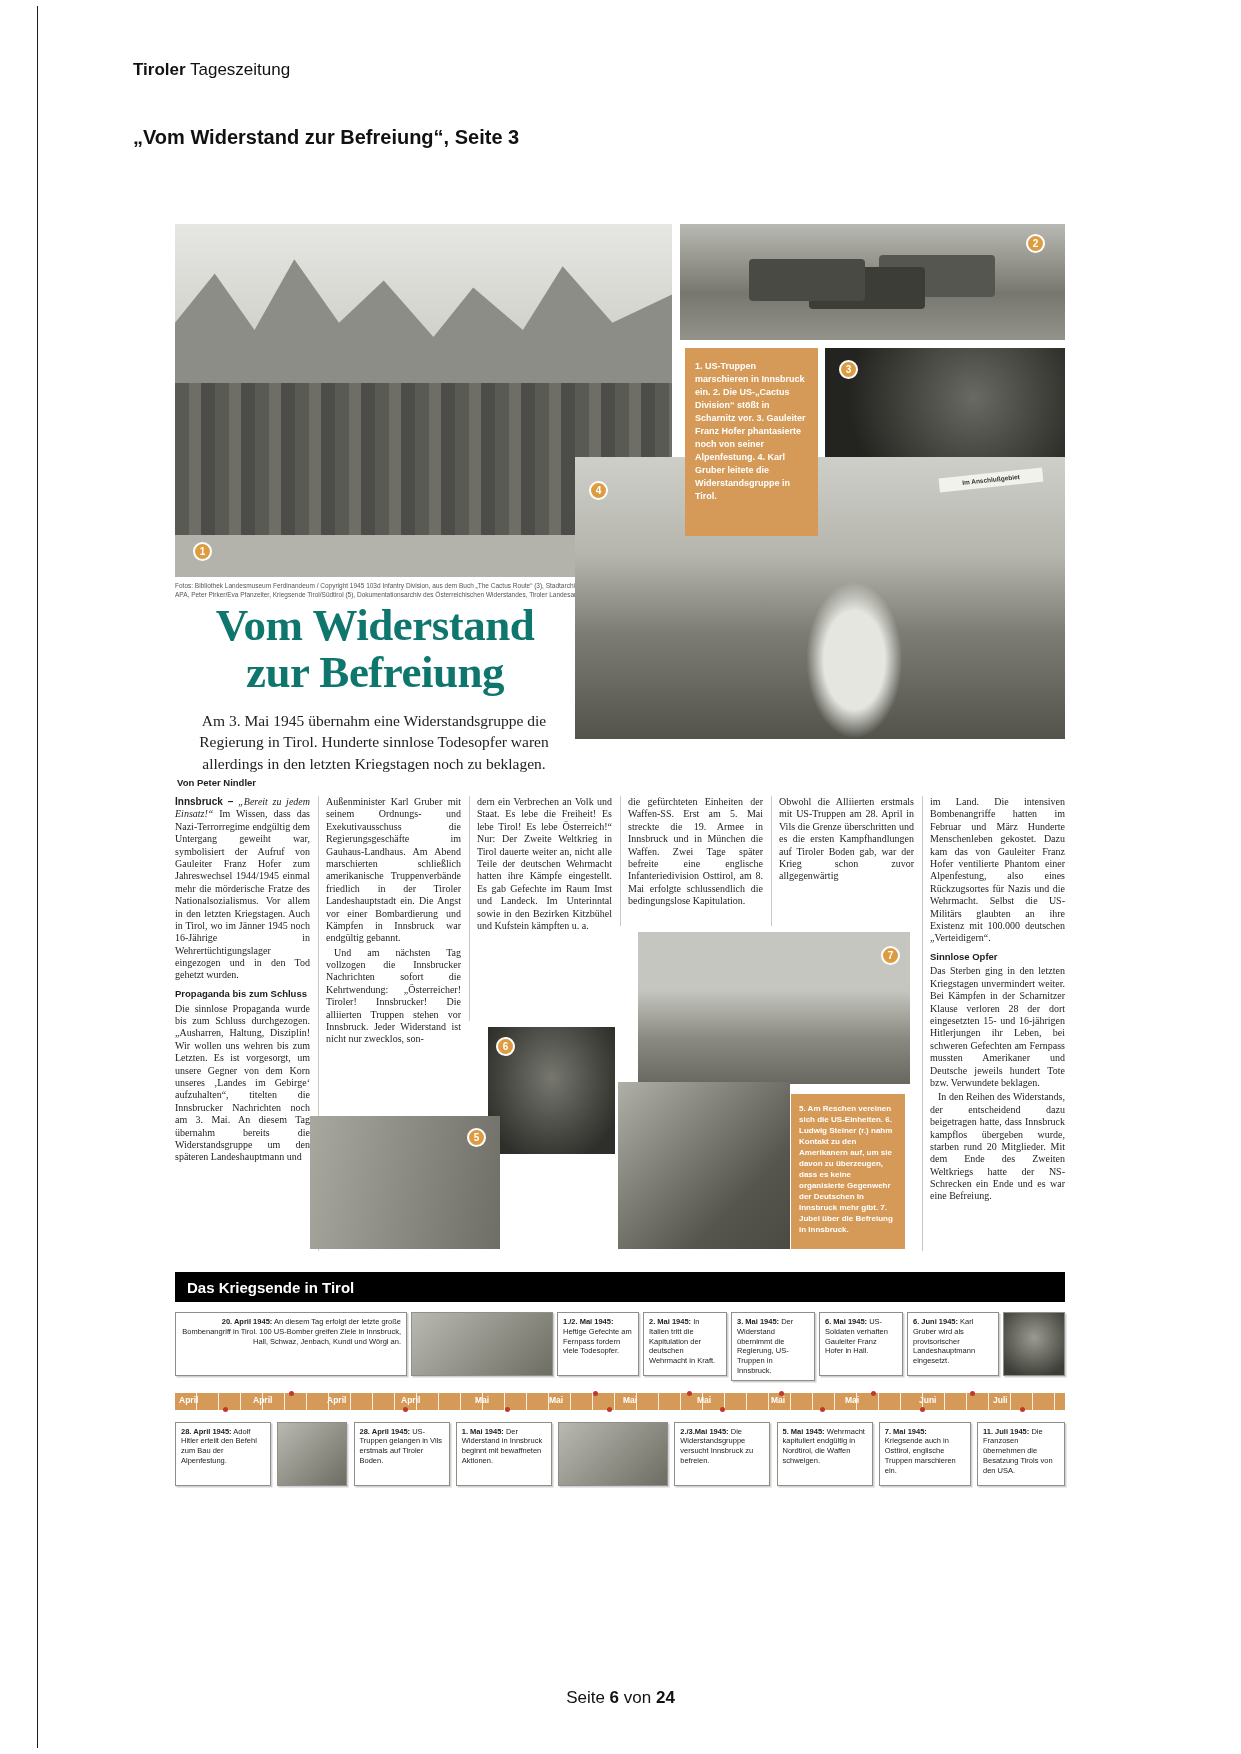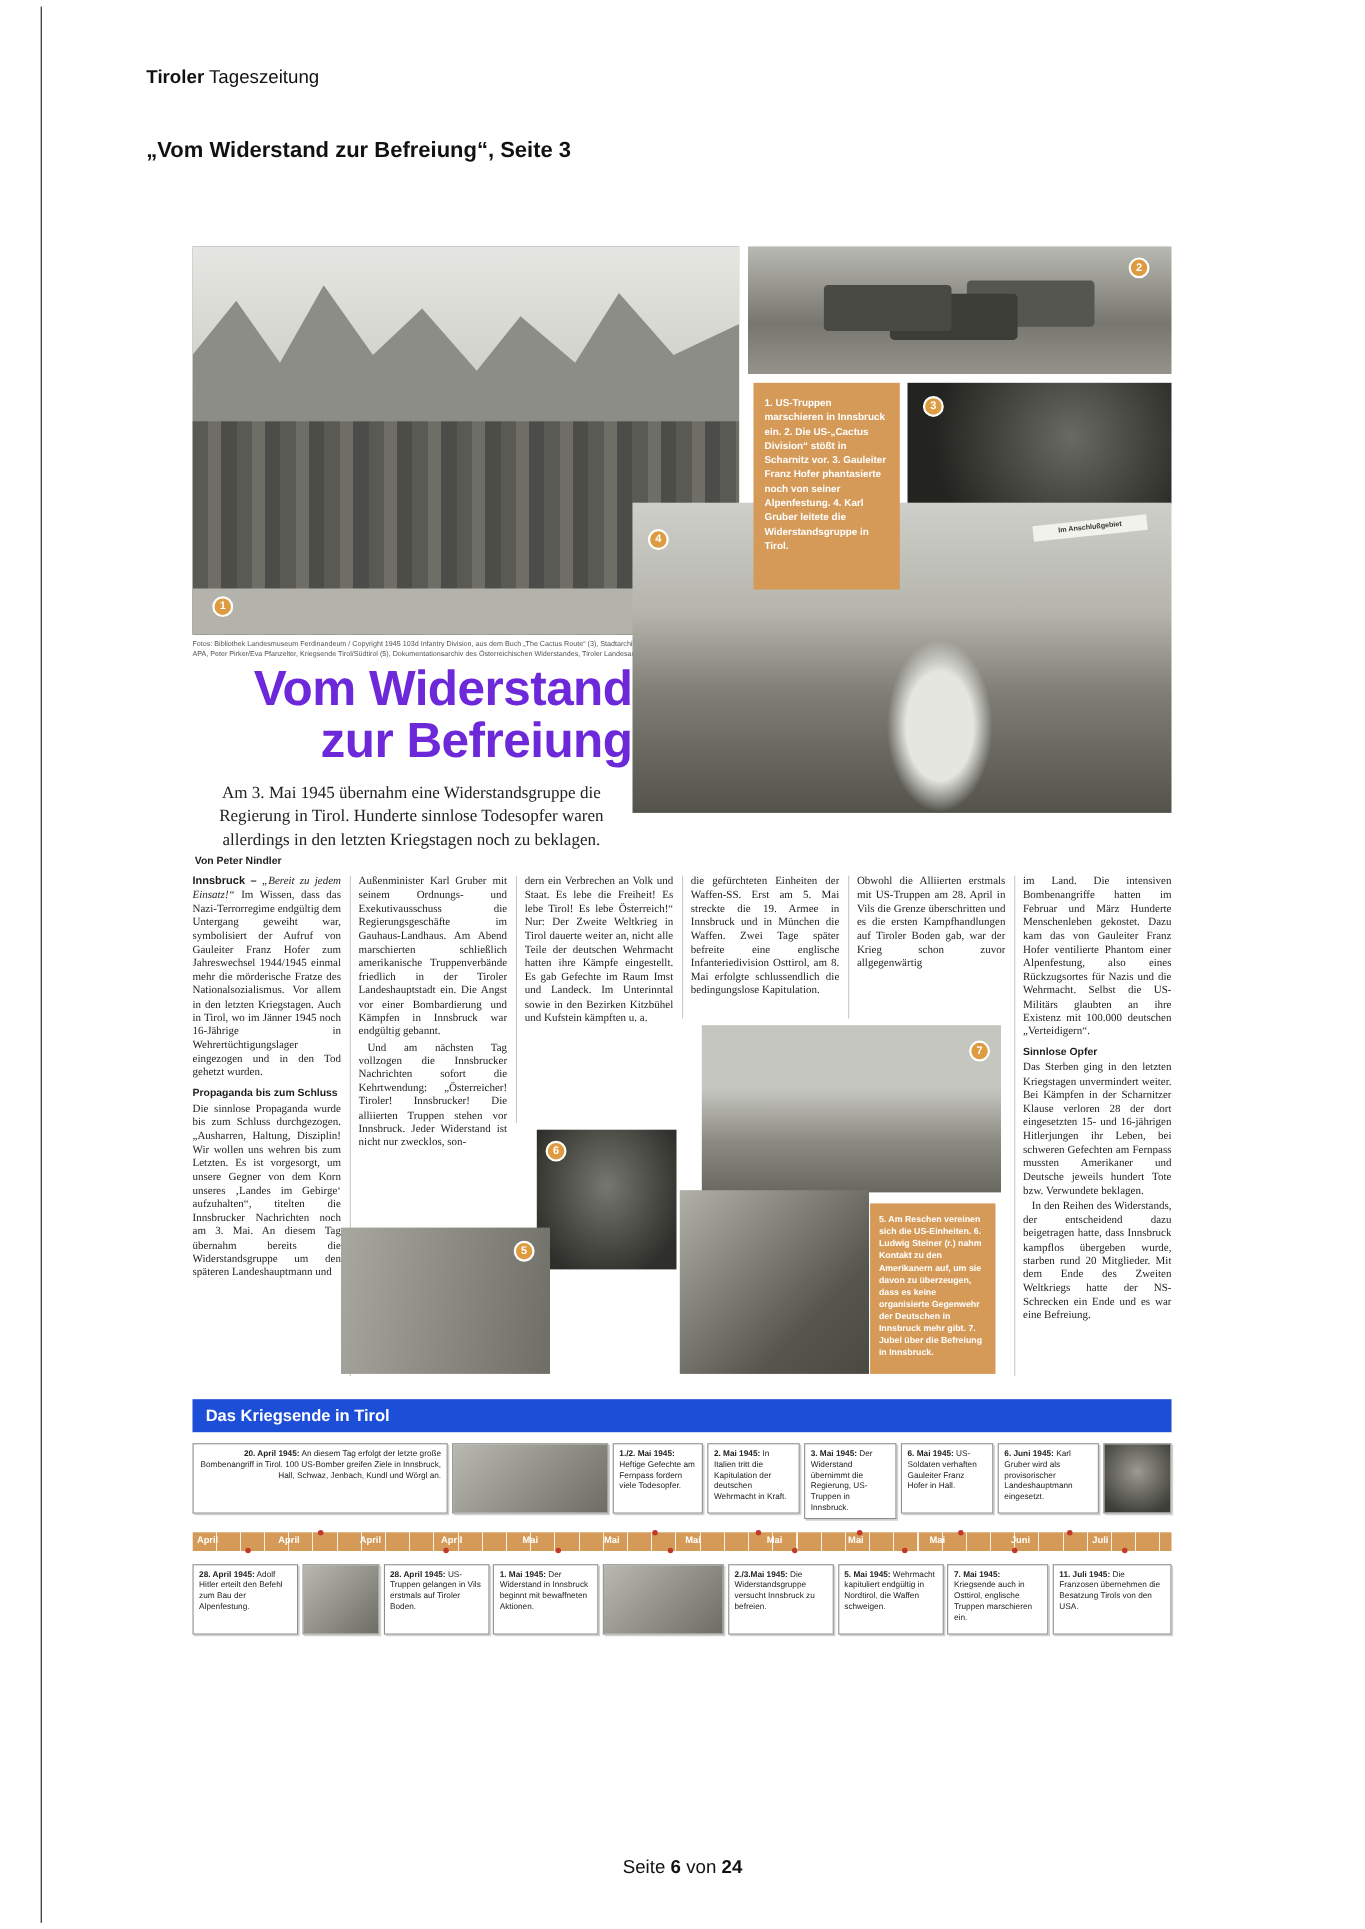--- a/index.html
+++ b/index.html
@@ -29,40 +29,40 @@
   
   .p3{left:650px;top:124px;width:240px;height:110px;background:radial-gradient(circle at 62% 45%,#6a6a64,#23231f 78%);}
   
   .p4{left:400px;top:233px;width:490px;height:282px;background:
       radial-gradient(80px 130px at 57% 72%,#e6e6e1 0 38%,rgba(0,0,0,0) 60%),
       linear-gradient(180deg,#cfcfc9 0%,#b5b5ae 35%,#7d7d75 62%,#53534c 100%);}
   .p4 .sign{position:absolute;right:22px;top:16px;width:96px;padding:3px 4px;background:#f2f2ec;color:#333;font-size:6.5px;font-weight:bold;transform:rotate(-6deg);text-align:center;line-height:1.3;}
   
   .credit{position:absolute;left:0;top:358px;width:492px;font-size:6.5px;color:#555;line-height:1.35;}
   
-  .headline{position:absolute;left:0;top:378px;width:400px;text-align:right;font-family:Liberation Sans, sans-serif;font-weight:bold;font-size:45px;line-height:1.05;color:#6d28d9;letter-spacing:-0.5px;}
+  .headline{position:absolute;left:0;top:378px;width:400px;text-align:center;font-family:Liberation Serif, serif;font-weight:bold;font-size:45px;line-height:1.05;color:#0f766e;letter-spacing:-0.5px;}
   .subhead{position:absolute;left:0;top:486px;width:398px;text-align:center;font-family:"Liberation Serif",serif;font-size:15.5px;line-height:1.38;color:#222;}
   .byline{position:absolute;left:2px;top:553px;font-size:9.5px;font-weight:bold;color:#222;}
   
   .col{position:absolute;top:572px;width:135px;font-family:"Liberation Serif",serif;font-size:10px;line-height:1.24;text-align:justify;color:#1d1d1d;overflow:hidden;z-index:1;}
   .col p{margin:0 0 2px 0;text-indent:8px;}
   .col p.first{text-indent:0;}
   .col .colsub{font-family:"Liberation Sans",sans-serif;font-weight:bold;font-size:9.5px;margin:6px 0 3px 0;text-align:left;}
   .lead{font-family:"Liberation Sans",sans-serif;font-weight:bold;font-size:10px;}
   .q{font-style:italic;}
   .rule{position:absolute;top:572px;width:1px;background:#c9c9c4;z-index:0;}
   
   .p5{left:135px;top:892px;width:190px;height:133px;background:linear-gradient(100deg,#a8a8a0,#6e6e66);}
   .p6{left:313px;top:803px;width:127px;height:127px;background:radial-gradient(at 50% 40%,#777770,#2e2e2a 82%);}
   .p6b{left:443px;top:858px;width:172px;height:167px;background:linear-gradient(135deg,#b0b0a8,#56564e 70%,#4a4a42);}
   .p7{left:463px;top:708px;width:272px;height:152px;background:linear-gradient(180deg,#c6c6c0 0 38%,#8a8a82 70%,#686860);}
   .cap2{left:616px;top:870px;width:114px;height:155px;padding:9px 8px;font-size:8px;line-height:1.38;box-sizing:border-box;}
   
   .tl{position:absolute;left:175px;top:1272px;width:890px;}
-  .tl-header{height:30px;background:#1d4ed8;color:#fff;font-size:15px;font-weight:bold;display:flex;align-items:center;padding-left:12px;box-sizing:border-box;}
+  .tl-header{height:30px;background:#000000;color:#fff;font-size:15px;font-weight:bold;display:flex;align-items:center;padding-left:12px;box-sizing:border-box;}
   .tl-row{display:flex;justify-content:space-between;align-items:flex-start;margin-top:10px;}
   .tl-box{background:#fff;border:1px solid #8f8f8a;box-shadow:1.5px 1.5px 0 rgba(0,0,0,0.18);padding:4px 5px;font-size:7.5px;line-height:1.3;color:#222;box-sizing:border-box;min-height:64px;}
   .tl-box b{font-weight:bold;}
   .tl-photo{border:1px solid #8f8f8a;box-shadow:1.5px 1.5px 0 rgba(0,0,0,0.18);height:64px;box-sizing:border-box;background:linear-gradient(135deg,#b9b9b1,#6d6d64);}
   .tl-photo.portrait{background:radial-gradient(circle at 50% 40%,#9a9a92,#3d3d37 85%);}
   .tl-bar{position:relative;height:17px;background:#d59a58;margin-top:12px;background-image:repeating-linear-gradient(90deg,rgba(255,255,255,0) 0 21px,rgba(255,255,255,0.85) 21px 22px);}
   .tl-month{position:absolute;top:2px;font-size:8.5px;font-weight:bold;color:#fff;}
   .dot{position:absolute;width:5px;height:5px;border-radius:50%;background:#c0392b;z-index:4;}
   .tl-row.bottom{margin-top:12px;}
   
@@ -211,21 +211,21 @@
 
     <div class="tl-row bottom">
       <div class="tl-box" style="width:96px;"><b>28. April 1945:</b><span> Adolf Hitler erteilt den Befehl zum Bau der Alpenfestung.</span></div>
       <div class="tl-photo" style="width:70px;"></div>
       <div class="tl-box" style="width:96px;"><b>28. April 1945:</b><span> US-Truppen gelangen in Vils erstmals auf Tiroler Boden.</span></div>
       <div class="tl-box" style="width:96px;"><b>1. Mai 1945:</b><span> Der Widerstand in Innsbruck beginnt mit bewaffneten Aktionen.</span></div>
       <div class="tl-photo" style="width:110px;"></div>
       <div class="tl-box" style="width:96px;"><b>2./3.Mai 1945:</b><span> Die Widerstandsgruppe versucht Innsbruck zu befreien.</span></div>
       <div class="tl-box" style="width:96px;"><b>5. Mai 1945:</b><span> Wehrmacht kapituliert endgültig in Nordtirol, die Waffen schweigen.</span></div>
       <div class="tl-box" style="width:92px;"><b>7. Mai 1945:</b><span> Kriegsende auch in Osttirol, englische Truppen marschieren ein.</span></div>
-      <div class="tl-box" style="width:108px;"><b>11. Juli 1945:</b><span> Die Franzosen übernehmen die Besatzung Tirols von den USA.</span></div>
+      <div class="tl-box" style="width:88px;"><b>11. Juli 1945:</b><span> Die Franzosen übernehmen die Besatzung Tirols von den USA.</span></div>
     </div>
   </div>
 
   <div class="footer">
     <span>Seite </span><span class="b">6</span><span> von </span><span class="b">24</span>
   </div>
 
 </div>
 
 </body></html>

